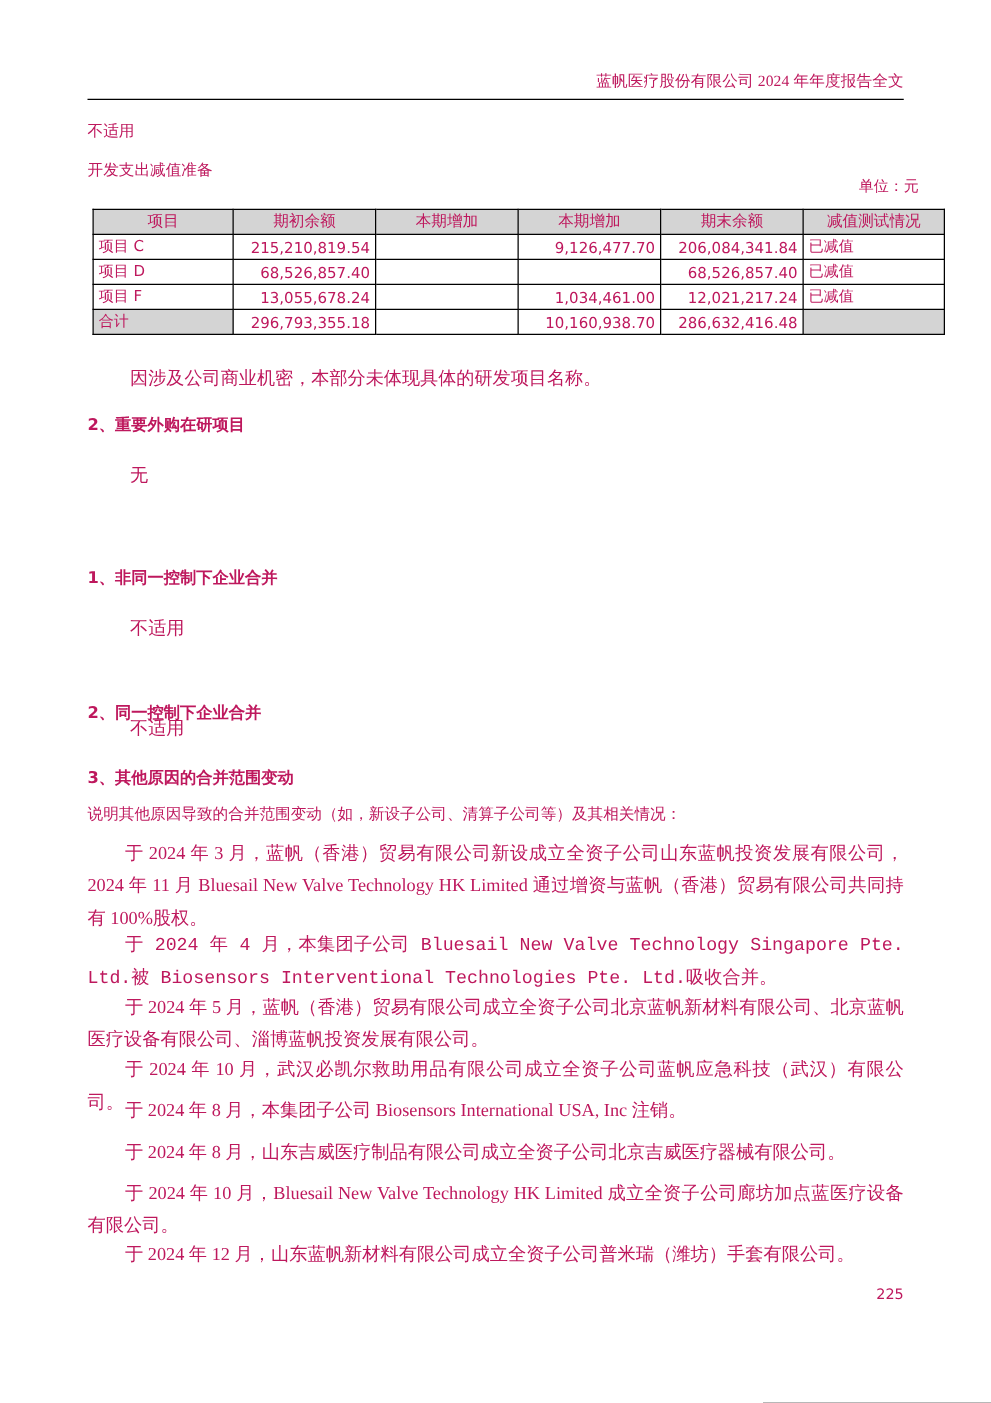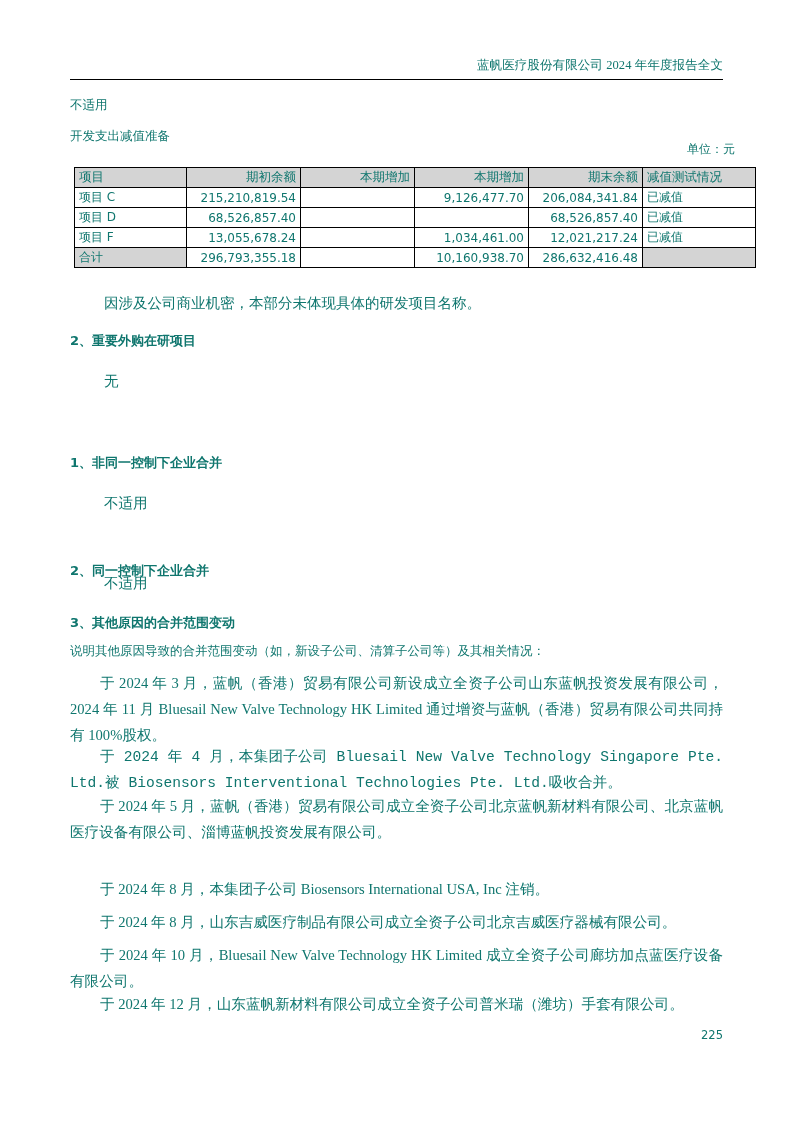--- a/index.html
+++ b/index.html
@@ -8,21 +8,21 @@
     background: #808080;
   }
   .page {
     position: relative;
     width: 793px;
     height: 1122px;
     background: #ffffff;
     margin: 0 auto;
     box-sizing: border-box;
     font-family: "Liberation Serif", "DejaVu Serif", serif;
-    color: #0f766e;
+    color: #be185d;
     overflow: hidden;
   }
   .page-inner {
     position: absolute;
     left: 70px;
     top: 0;
     width: 653px;
     height: 1122px;
   }
 
@@ -98,20 +98,21 @@
   table.data td, table.data th {
     border: 1px solid #000000;
     font-weight: normal;
     font-size: 12px;
     padding: 1px 4px;
     box-sizing: border-box;
     vertical-align: middle;
   }
   table.data thead th {
     background: #d4d4d4;
+    text-align: center;
     height: 20px;
     font-size: 12.5px;
   }
   table.data tbody td {
     height: 19px;
     background: #ffffff;
   }
   .c-item   { text-align: left;  width: 112px; }
   .c-num    { text-align: right; width: 114px; }
   .c-status { text-align: left;  width: 113px; }
@@ -218,20 +219,21 @@
     <div class="blk t-bold-head" style="top:532px;margin-top:28px;">2、同一控制下企业合并</div>
     <div class="blk t-serif indent-1" style="top:570px;">不适用</div>
 
     <div class="blk t-bold-head" style="top:612px;">3、其他原因的合并范围变动</div>
 
     <div class="blk t-sans" style="top:641px; font-size:12.5px;">说明其他原因导致的合并范围变动（如，新设子公司、清算子公司等）及其相关情况：</div>
 
     <div class="para ind" style="top:670px;">于 2024 年 3 月，蓝帆（香港）贸易有限公司新设成立全资子公司山东蓝帆投资发展有限公司，2024 年 11 月 Bluesail New Valve Technology HK Limited 通过增资与蓝帆（香港）贸易有限公司共同持有 100%股权。</div>
     <div class="para ind" style="top:744px;font-family:Liberation Mono, monospace;">于 2024 年 4 月，本集团子公司 Bluesail New Valve Technology Singapore Pte. Ltd.被 Biosensors Interventional Technologies Pte. Ltd.吸收合并。</div>
     <div class="para ind" style="top:793px;">于 2024 年 5 月，蓝帆（香港）贸易有限公司成立全资子公司北京蓝帆新材料有限公司、北京蓝帆医疗设备有限公司、淄博蓝帆投资发展有限公司。</div>
+    <div class="para ind" style="top:843px;">于 2024 年 10 月，武汉必凯尔救助用品有限公司成立全资子公司蓝帆应急科技（武汉）有限公司。</div>
     <div class="para ind" style="top:876px;">于 2024 年 8 月，本集团子公司 Biosensors International USA, Inc 注销。</div>
     <div class="para ind" style="top:909px;">于 2024 年 8 月，山东吉威医疗制品有限公司成立全资子公司北京吉威医疗器械有限公司。</div>
     <div class="para ind" style="top:942px;">于 2024 年 10 月，Bluesail New Valve Technology HK Limited 成立全资子公司廊坊加点蓝医疗设备有限公司。</div>
     <div class="para ind" style="top:991px;">于 2024 年 12 月，山东蓝帆新材料有限公司成立全资子公司普米瑞（潍坊）手套有限公司。</div>
 
     <div class="page-num">225</div>
 
   </div>
 </div>
 

